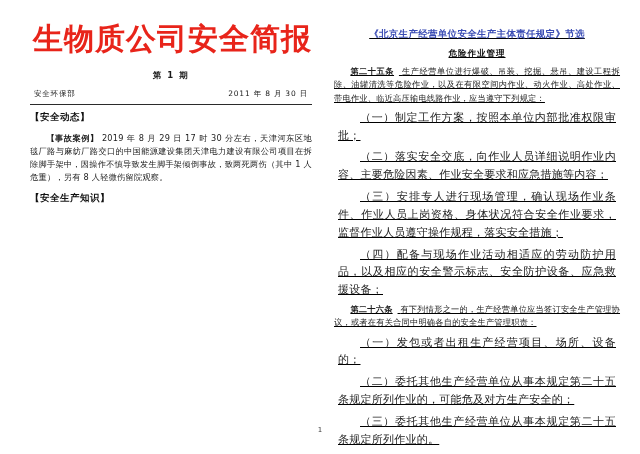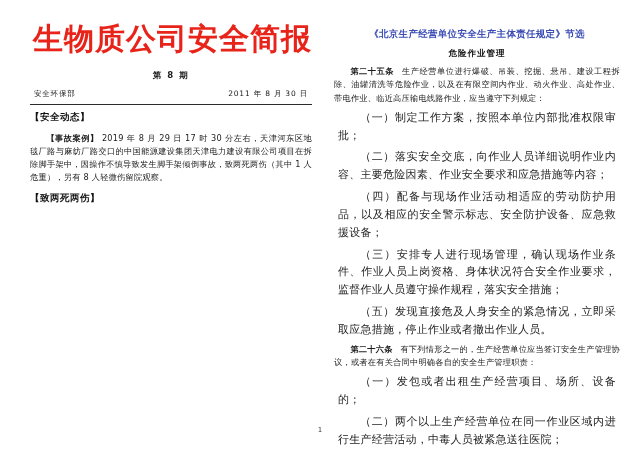--- a/index.html
+++ b/index.html
@@ -28,20 +28,21 @@
   }
   .col-left {
     width: 326px;
     padding: 22px 14px 0 30px;
     box-sizing: border-box;
   }
   .col-right {
     width: 314px;
     padding: 28px 20px 0 8px;
     box-sizing: border-box;
+    text-decoration: underline;
   }
 
   
   .masthead-title {
     color: #e8241a;
     font-weight: bold;
     font-size: 30px;
     line-height: 1.12;
     letter-spacing: 1px;
     text-align: right;
@@ -150,59 +151,58 @@
 </head>
 <body>
 
 <div class="page">
   <div class="columns">
 
     <div class="col-left">
 
       <div class="masthead">
         <div class="masthead-title">生物质公司安全简报</div>
-        <div class="issue-line">第 8 期</div>
+        <div class="issue-line">第 1 期</div>
         <div class="meta-row">
           <span>安全环保部</span>
           <span>2011 年 8 月 30 日</span>
         </div>
         <hr class="rule">
       </div>
 
       <div class="section-heading">【安全动态】</div>
 
 
       <p class="para indent">
         <span class="lead">【事故案例】</span>
         <span>2019 年 8 月 29 日 17 时 30 分左右，天津河东区地毯厂路与麻纺厂路交口的中国能源建设集团天津电力建设有限公司项目在拆除脚手架中，因操作不慎导致发生脚手架倾倒事故，致两死两伤（其中 1 人危重），另有 8 人轻微伤留院观察。</span>
       </p>
 
 
-      <div class="section-heading">【致两死两伤】</div>
+      <div class="section-heading">【安全生产知识】</div>
     </div>
 
     <div class="col-right">
 
       <div class="doc-title">《北京生产经营单位安全生产主体责任规定》节选</div>
       <div class="doc-subtitle">危险作业管理</div>
 
       <p class="article">
         <span class="art-num">第二十五条</span>
         <span>生产经营单位进行爆破、吊装、挖掘、悬吊、建设工程拆除、油罐清洗等危险作业，以及在有限空间内作业、动火作业、高处作业、带电作业、临近高压输电线路作业，应当遵守下列规定：</span>
       </p>
       <p class="clause">（一）制定工作方案，按照本单位内部批准权限审批；</p>
       <p class="clause">（二）落实安全交底，向作业人员详细说明作业内容、主要危险因素、作业安全要求和应急措施等内容；</p>
+      <p class="clause">（三）安排专人进行现场管理，确认现场作业条件、作业人员上岗资格、身体状况符合安全作业要求，监督作业人员遵守操作规程，落实安全措施；</p>
       <p class="clause">（四）配备与现场作业活动相适应的劳动防护用品，以及相应的安全警示标志、安全防护设备、应急救援设备；</p>
-      <p class="clause">（三）安排专人进行现场管理，确认现场作业条件、作业人员上岗资格、身体状况符合安全作业要求，监督作业人员遵守操作规程，落实安全措施；</p>
-      <p class="clause">（五）发现直接危及人身安全的紧急情况，立即采取应急措施，停止作业或者撤出作业人员。</p>
 
       <p class="article">
         <span class="art-num">第二十六条</span>
         <span>有下列情形之一的，生产经营单位应当签订安全生产管理协议，或者在有关合同中明确各自的安全生产管理职责：</span>
       </p>
       <p class="clause">（一）发包或者出租生产经营项目、场所、设备的；</p>
-      <p class="clause">（二）两个以上生产经营单位在同一作业区域内进行生产经营活动，中毒人员被紧急送往医院；</p>
+      <p class="clause">（二）委托其他生产经营单位从事本规定第二十五条规定所列作业的，可能危及对方生产安全的；</p>
       <p class="clause">（三）委托其他生产经营单位从事本规定第二十五条规定所列作业的。</p>
     </div>
   </div>
 
   <div class="page-number">1</div>
 </div>
 
 </body></html>

